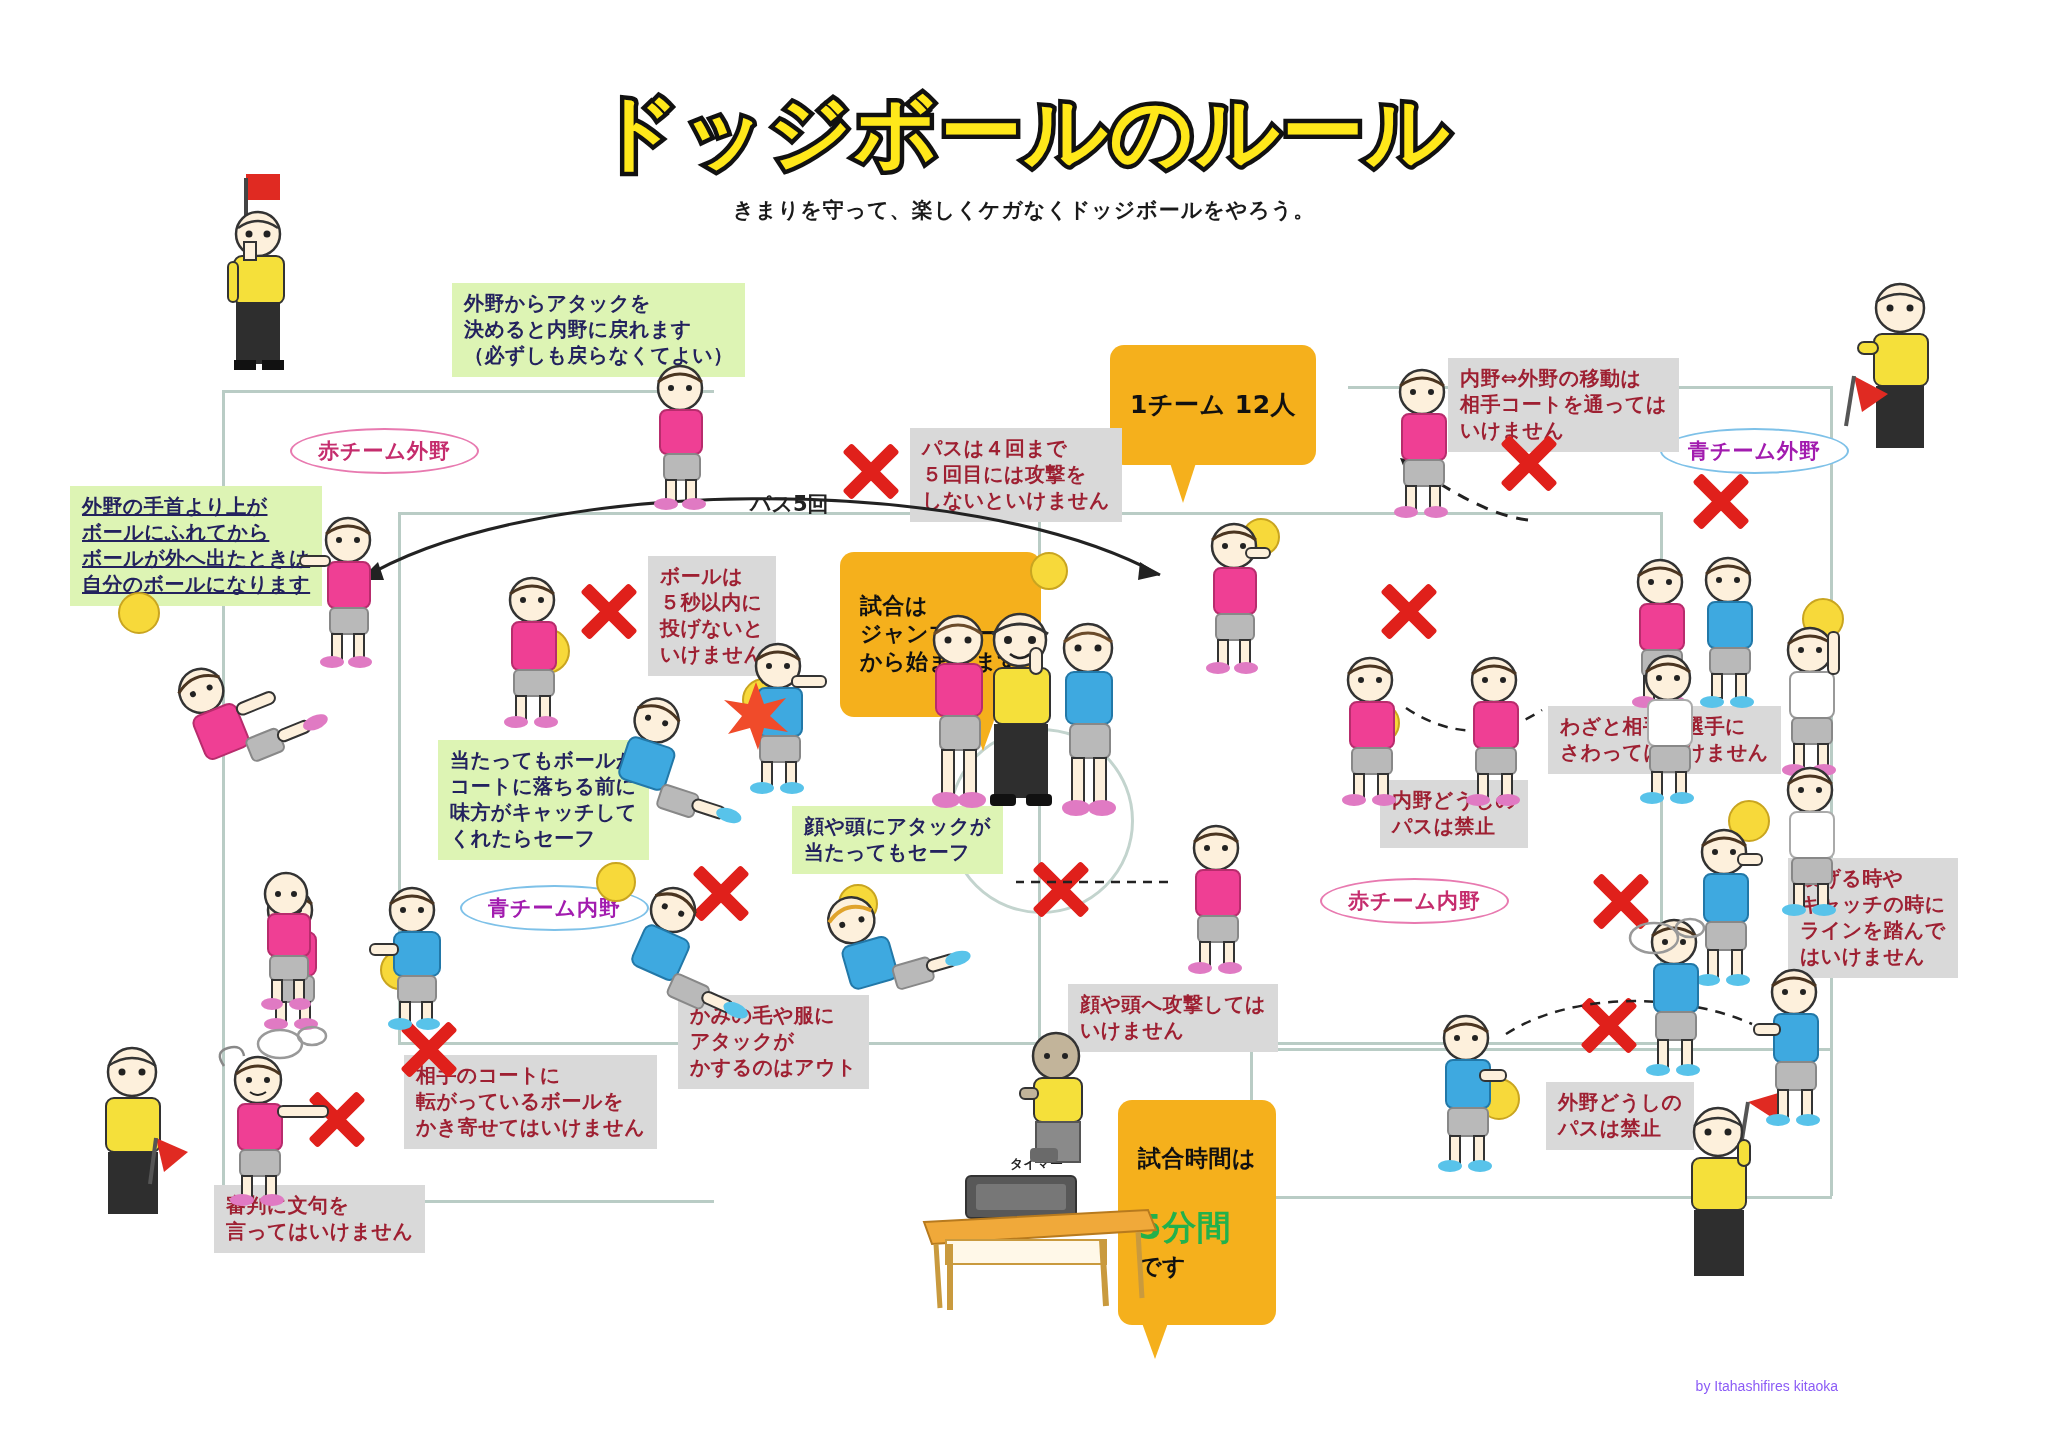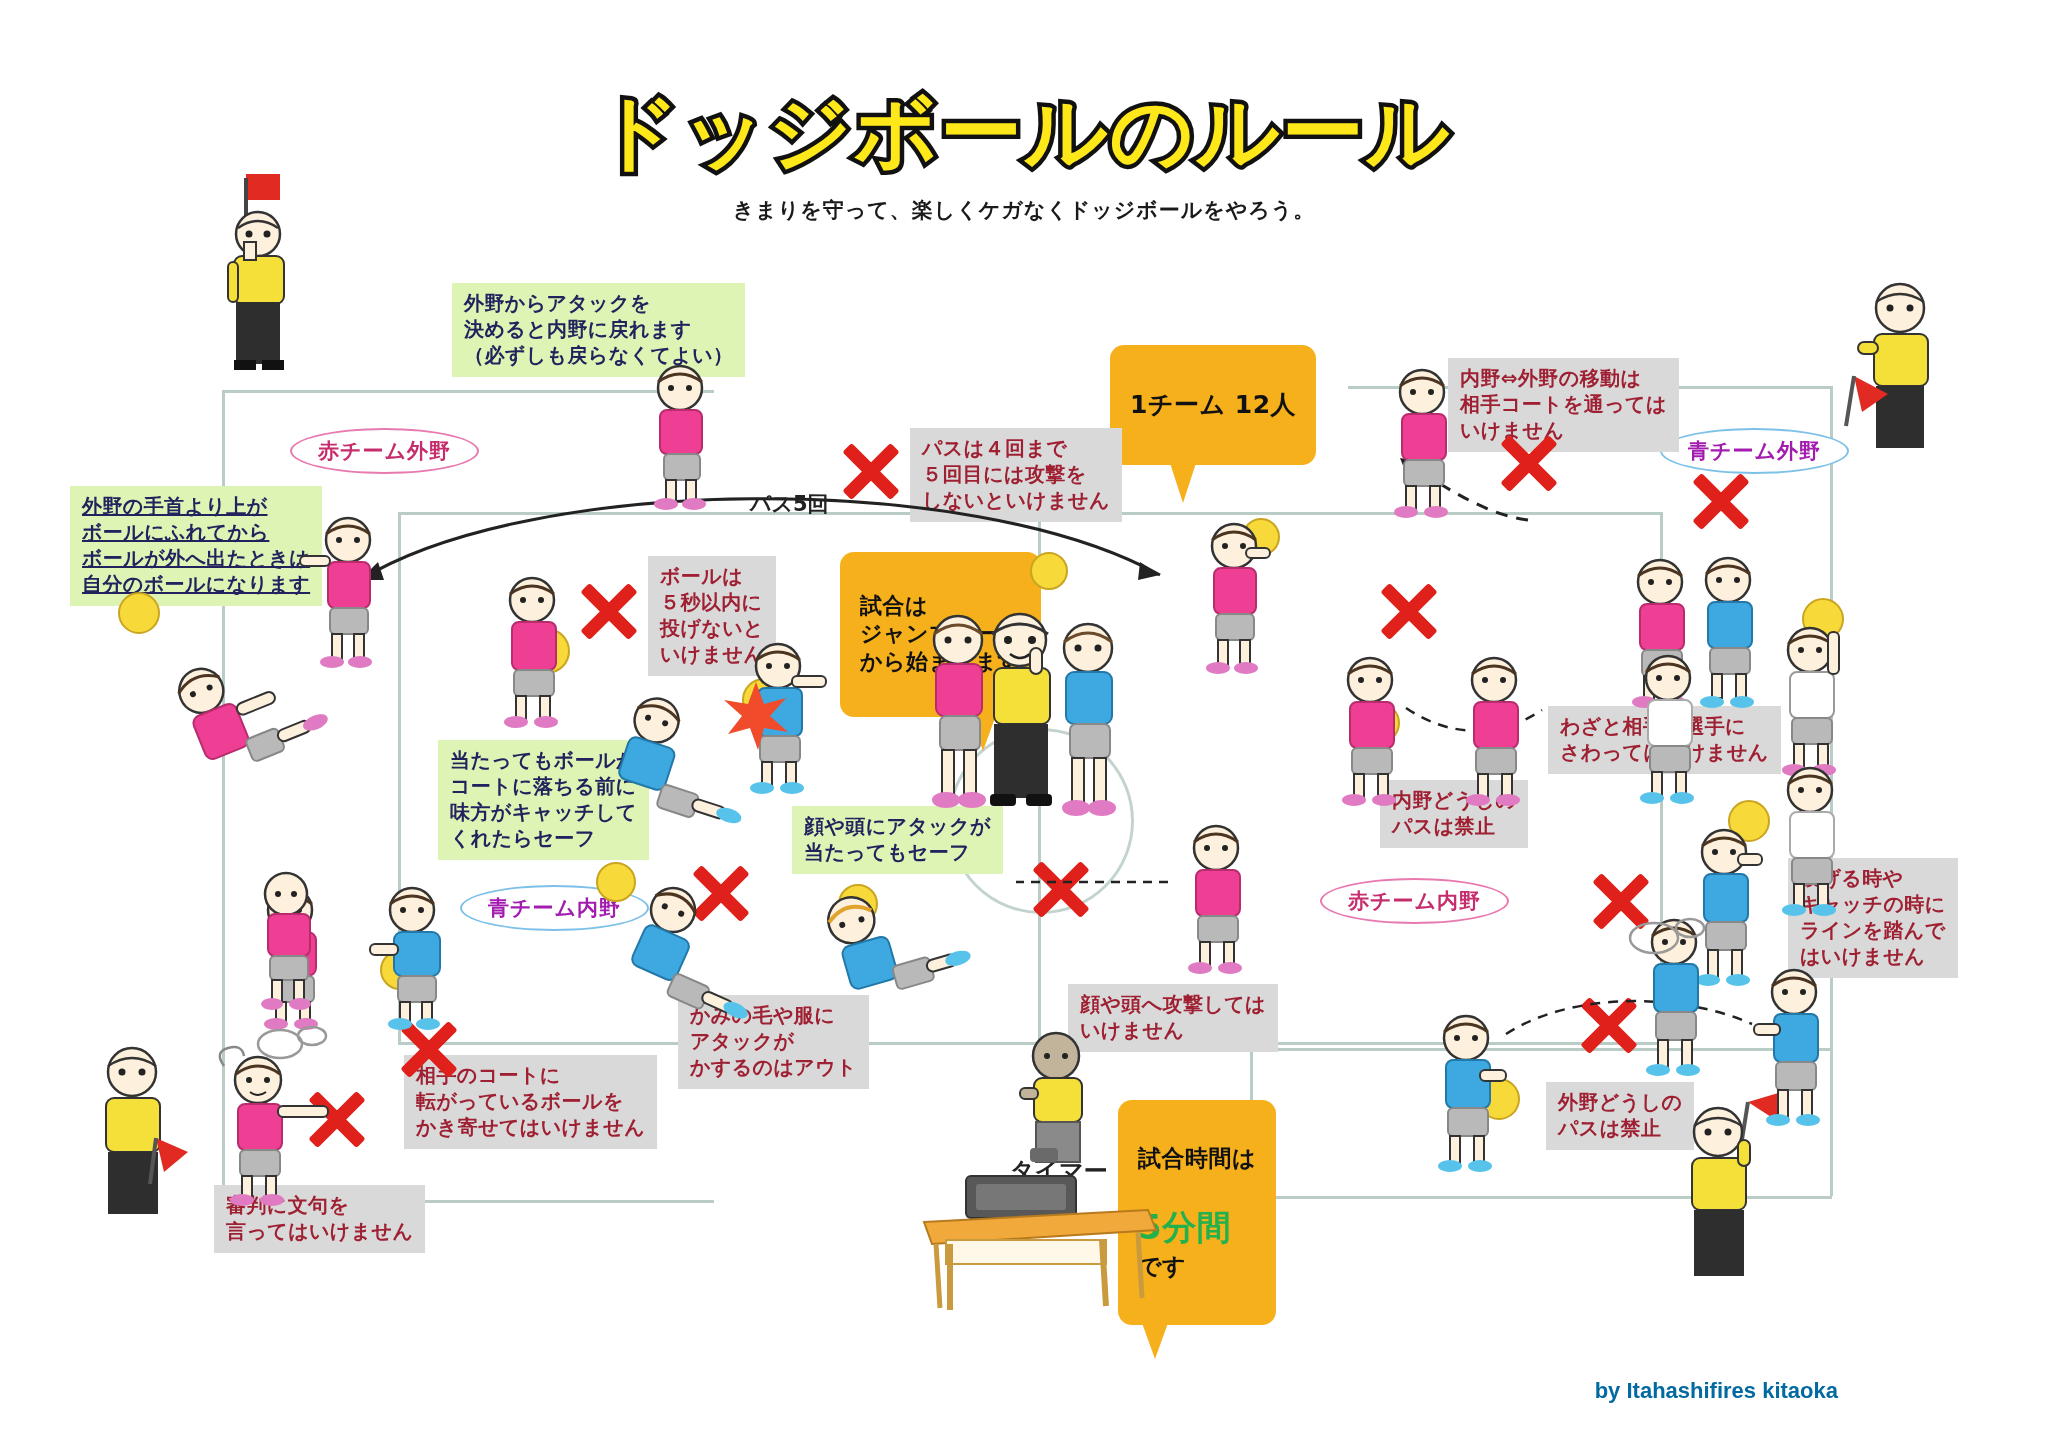--- a/index.html
+++ b/index.html
@@ -115,23 +115,23 @@
   
   .plain{
     position:absolute;
     font-size:21px;
     color:#222;
     font-weight:600;
     white-space:nowrap;
   }
   .credit{
     position:absolute;
-    font-size:22px;
-    color:#0369a1;
-    font-weight:700;
+    font-size:14px;
+    color:#8b5cf6;
+    font-weight:400;
     white-space:nowrap;
     font-family:"Liberation Sans",sans-serif;
   }
 
   
   .xmark{
     position:absolute;
     width:62px;height:62px;
   }
   .xmark i{
@@ -207,21 +207,21 @@
   </div>
 
   <div class="callout" style="left:1118px;top:1100px;font-size:23px;line-height:1.35;">
     <span>試合時間は</span><br>
     <span class="green-num">5分間</span>
     <span>です</span>
     <span class="tail" style="left:24px;border-top-width:36px;bottom:-34px;"></span>
   </div>
 
   <div class="plain" style="left:750px;top:490px;">パス5回</div>
-  <div class="plain" style="left:1010px;top:1155px;font-size:24px;">タイマー</div>
+  <div class="plain" style="left:1010px;top:1155px;font-size:13px;">タイマー</div>
   <div class="credit" style="left:1838px;top:1378px;transform:translateX(-100%);">by  Itahashifires   kitaoka</div>
 
   <div class="note green" style="left:452px;top:283px;">外野からアタックを
 決めると内野に戻れます
 （必ずしも戻らなくてよい）</div>
   <div class="note green" style="left:70px;top:486px;text-decoration:underline;">外野の手首より上が
 ボールにふれてから
 ボールが外へ出たときは
 自分のボールになります</div>
   <div class="note gray" style="left:910px;top:428px;">パスは４回まで

